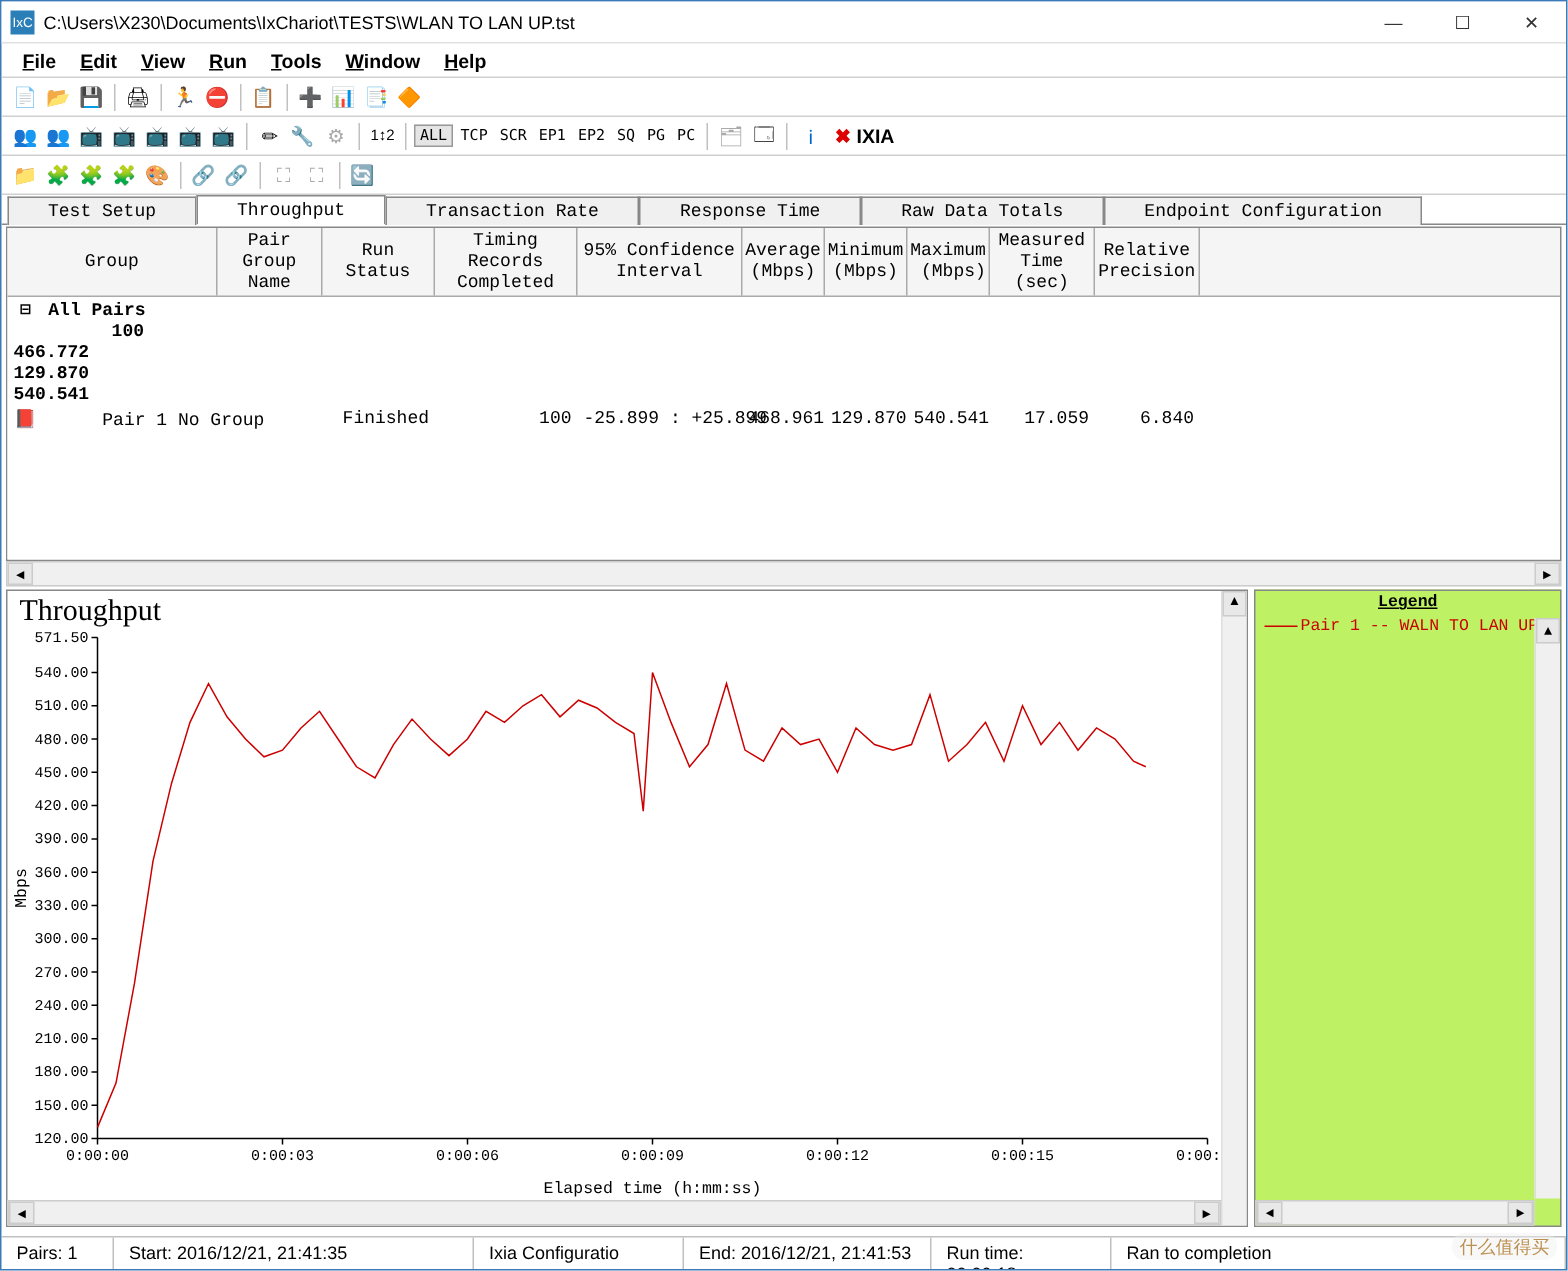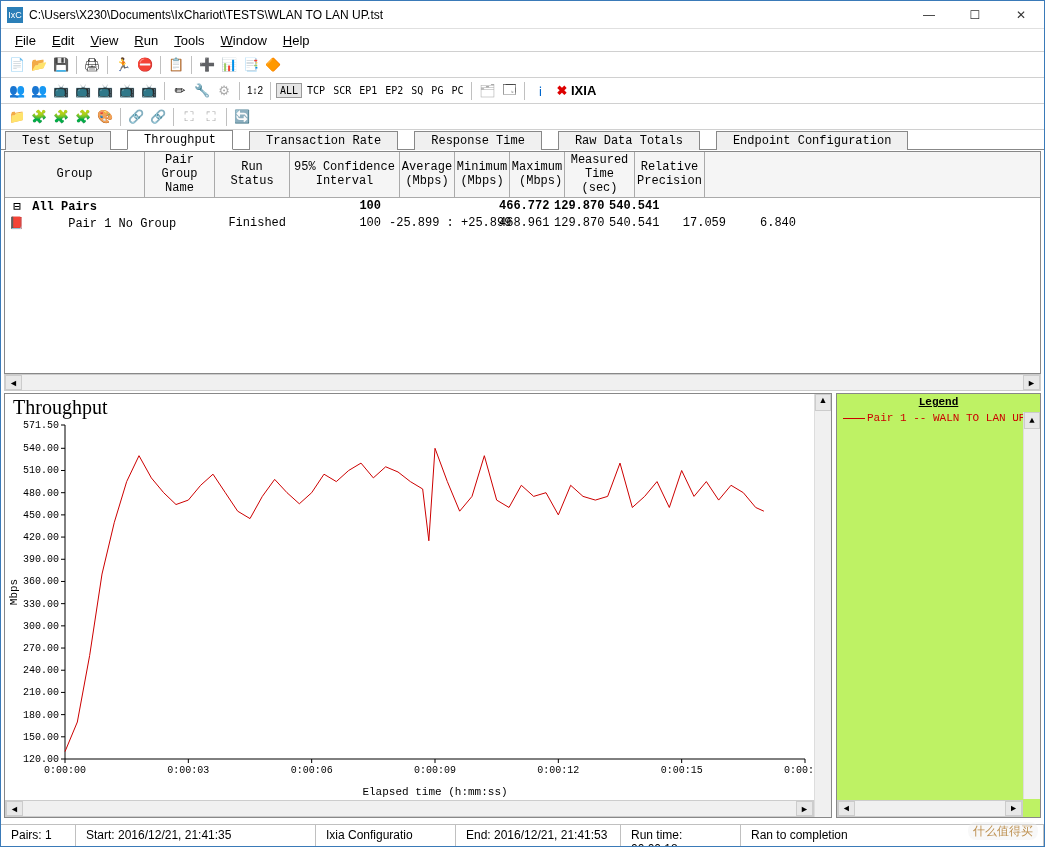--- a/index.html
+++ b/index.html
@@ -2,40 +2,40 @@
 <html><head>
 <meta charset="utf-8">
 <style>
 * { box-sizing: border-box; margin: 0; padding: 0; }
 body { font-family: "Segoe UI", Tahoma, sans-serif; font-size: 12px; background: #fff; width: 1045px; height: 847px; overflow: hidden; position: relative; border: 1px solid #3a7ab8; }
 .titlebar { height: 28px; background: #fff; display: flex; align-items: center; padding-left: 6px; border-bottom: 1px solid #e0e0e0; }
 .titlebar .app-icon { width: 16px; height: 16px; background: #2b7fb8; color: #fff; font-size: 9px; display: flex; align-items: center; justify-content: center; margin-right: 6px; }
 .titlebar .title { flex: 1; font-size: 12px; color: #000; }
 .titlebar .win-controls { display: flex; }
 .titlebar .win-btn { width: 46px; height: 28px; display: flex; align-items: center; justify-content: center; font-size: 12px; color: #333; cursor: pointer; }
-.menubar { height: 23px; display: flex; align-items: center; padding-left: 6px; border-bottom: 1px solid #d0d0d0; }
+.menubar { height: 23px; display: flex; align-items: center; padding-left: 6px; border-bottom: 1px solid #d0d0d0; font-weight: bold; }
 .menubar .menu-item { padding: 2px 8px; cursor: pointer; font-size: 13px; }
 .menubar .menu-item u { text-decoration: underline; }
 .toolbar { height: 26px; display: flex; align-items: center; padding-left: 6px; border-bottom: 1px solid #d0d0d0; gap: 2px; }
 .toolbar .tb-icon { width: 20px; height: 20px; display: flex; align-items: center; justify-content: center; cursor: pointer; font-size: 13px; }
 .toolbar .tb-sep { width: 1px; height: 18px; background: #c0c0c0; margin: 0 3px; }
 .toolbar .tb-lbl { font-size: 10px; font-family: monospace; padding: 1px 3px; cursor: pointer; }
 .toolbar .tb-lbl.boxed { border: 1px solid #999; background: #e5e5e5; }
 .ixia-logo { font-weight: bold; font-size: 13px; margin-left: 4px;}
 .ixia-logo .red { color: #d00; }
 .tabbar { height: 20px; display: flex; align-items: flex-end; padding-left: 4px; border-bottom: 1px solid #888; font-family: "Courier New", monospace; font-size: 12px; }
-.tabbar .tab { padding: 2px 16px; border: 1px solid #888; border-bottom: none; margin-right: 16px; background: #f0f0f0; cursor: pointer; position: relative; bottom: -1px; }
+.tabbar .tab { padding: 2px 26px; border: 1px solid #888; border-bottom: none; margin-right: 0px; background: #f0f0f0; cursor: pointer; position: relative; bottom: -1px; }
 .tabbar .tab.active { background: #fff; border-bottom: 1px solid #fff; }
 .grid { border: 1px solid #888; margin: 1px 3px 0 3px; font-family: "Courier New", monospace; font-size: 12px; }
 .grid .hdr { display: flex; background: #f5f5f5; border-bottom: 1px solid #aaa; }
 .grid .hdr .hc { border-right: 1px solid #aaa; padding: 2px 4px; text-align: center; line-height: 1.15; display: flex; align-items: center; justify-content: center; }
 .grid .rows { height: 175px; background: #fff; overflow: hidden; }
 .grid .row { display: flex; padding: 1px 0; }
 .grid .row .cell { padding: 0 4px; white-space: pre; }
-.grid .row.bold { font-weight: bold; }
+.grid .row.bold { font-weight: bold; flex-direction: column; }
 .row-icon { width: 16px; display: inline-flex; align-items: center; justify-content: center; }
 .scrollbar-h { height: 17px; background: #f0f0f0; border: 1px solid #ccc; margin: 0 3px; display: flex; }
 .scrollbar-h .arrow { width: 17px; display: flex; align-items: center; justify-content: center; background: #e8e8e8; border: 1px solid #ccc; font-size: 9px; }
 .scrollbar-h .track { flex: 1; }
 .chart-area { display: flex; height: 425px; margin: 2px 3px 0 3px; }
 .chart-panel { flex: 1; border: 1px solid #888; background: #fff; position: relative; }
 .legend-panel { width: 205px; border: 1px solid #888; background: #bef264; margin-left: 4px; font-family: "Courier New", monospace; font-size: 11px; position: relative;}
 .legend-title { text-align: center; font-weight: bold; text-decoration: underline; padding: 2px 0;}
 .legend-item { padding: 2px 6px; color: #c00; }
 .legend-line { display: inline-block; width: 22px; border-top: 1px solid #c00; vertical-align: middle; margin-right: 2px; }
@@ -142,20 +142,21 @@
   <div class="tab">Response Time</div>
   <div class="tab">Raw Data Totals</div>
   <div class="tab">Endpoint Configuration</div>
 </div>
 
 <div class="grid">
   <div class="hdr" id="grid-header">
       <div class="hc" style="width: 140px;">Group</div>
       <div class="hc" style="width: 70px;">Pair Group<br>Name</div>
       <div class="hc" style="width: 75px;">Run Status</div>
+      <div class="hc" style="width: 95px;">Timing Records<br>Completed</div>
       <div class="hc" style="width: 110px;">95% Confidence<br>Interval</div>
       <div class="hc" style="width: 55px;">Average<br>(Mbps)</div>
       <div class="hc" style="width: 55px;">Minimum<br>(Mbps)</div>
       <div class="hc" style="width: 55px; text-align: right;">Maximum<br>(Mbps)</div>
       <div class="hc" style="width: 70px;">Measured<br>Time (sec)</div>
       <div class="hc" style="width: 70px;">Relative<br>Precision</div>
     </div>
   <div class="rows" id="grid-body">
       <div class="row bold">
         <div class="cell" style="width: 140px; text-align: left;"><span class="row-icon">⊟</span> All Pairs</div>

